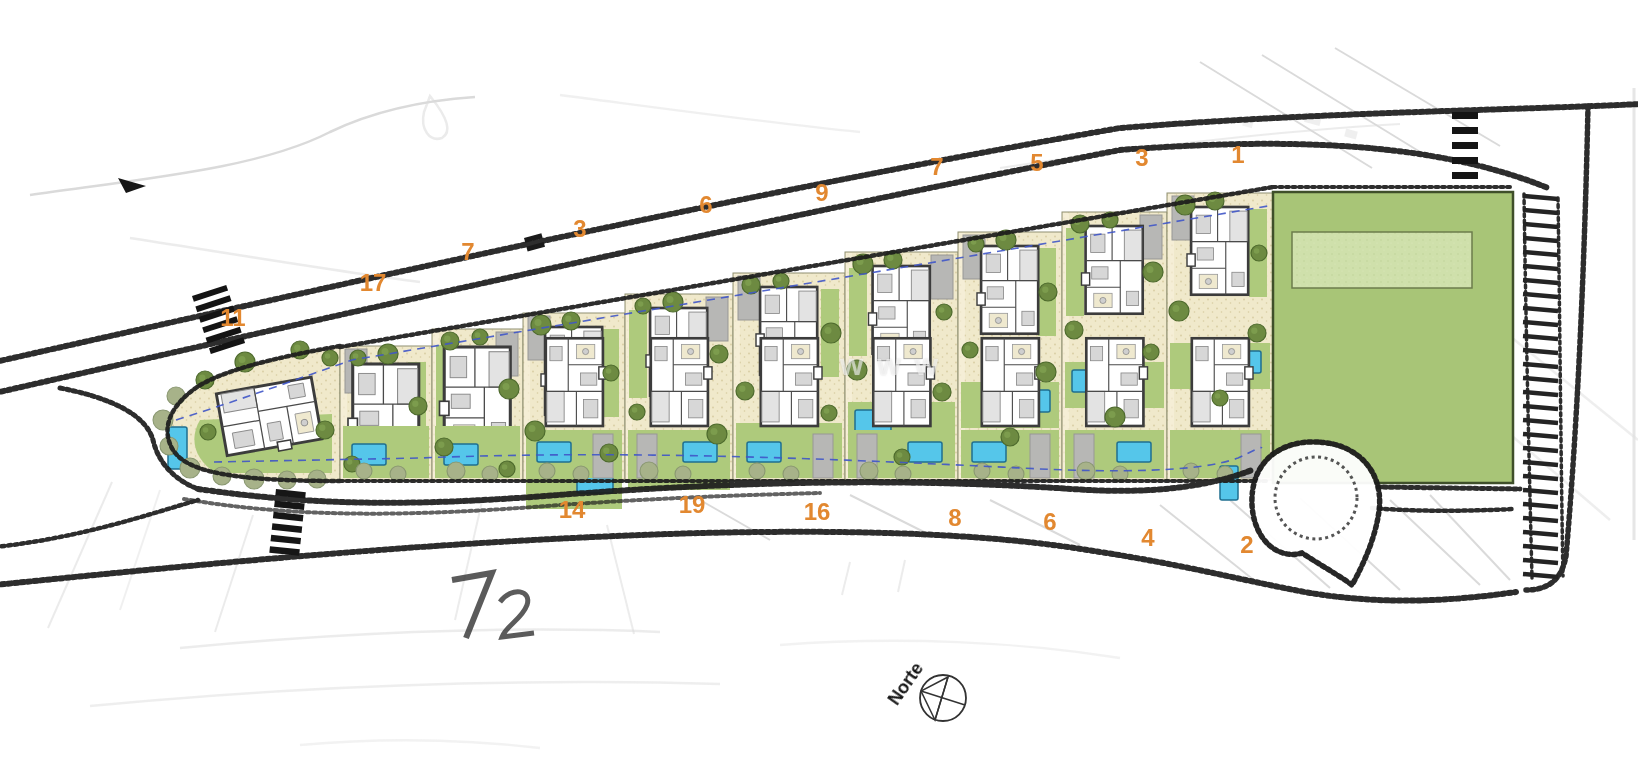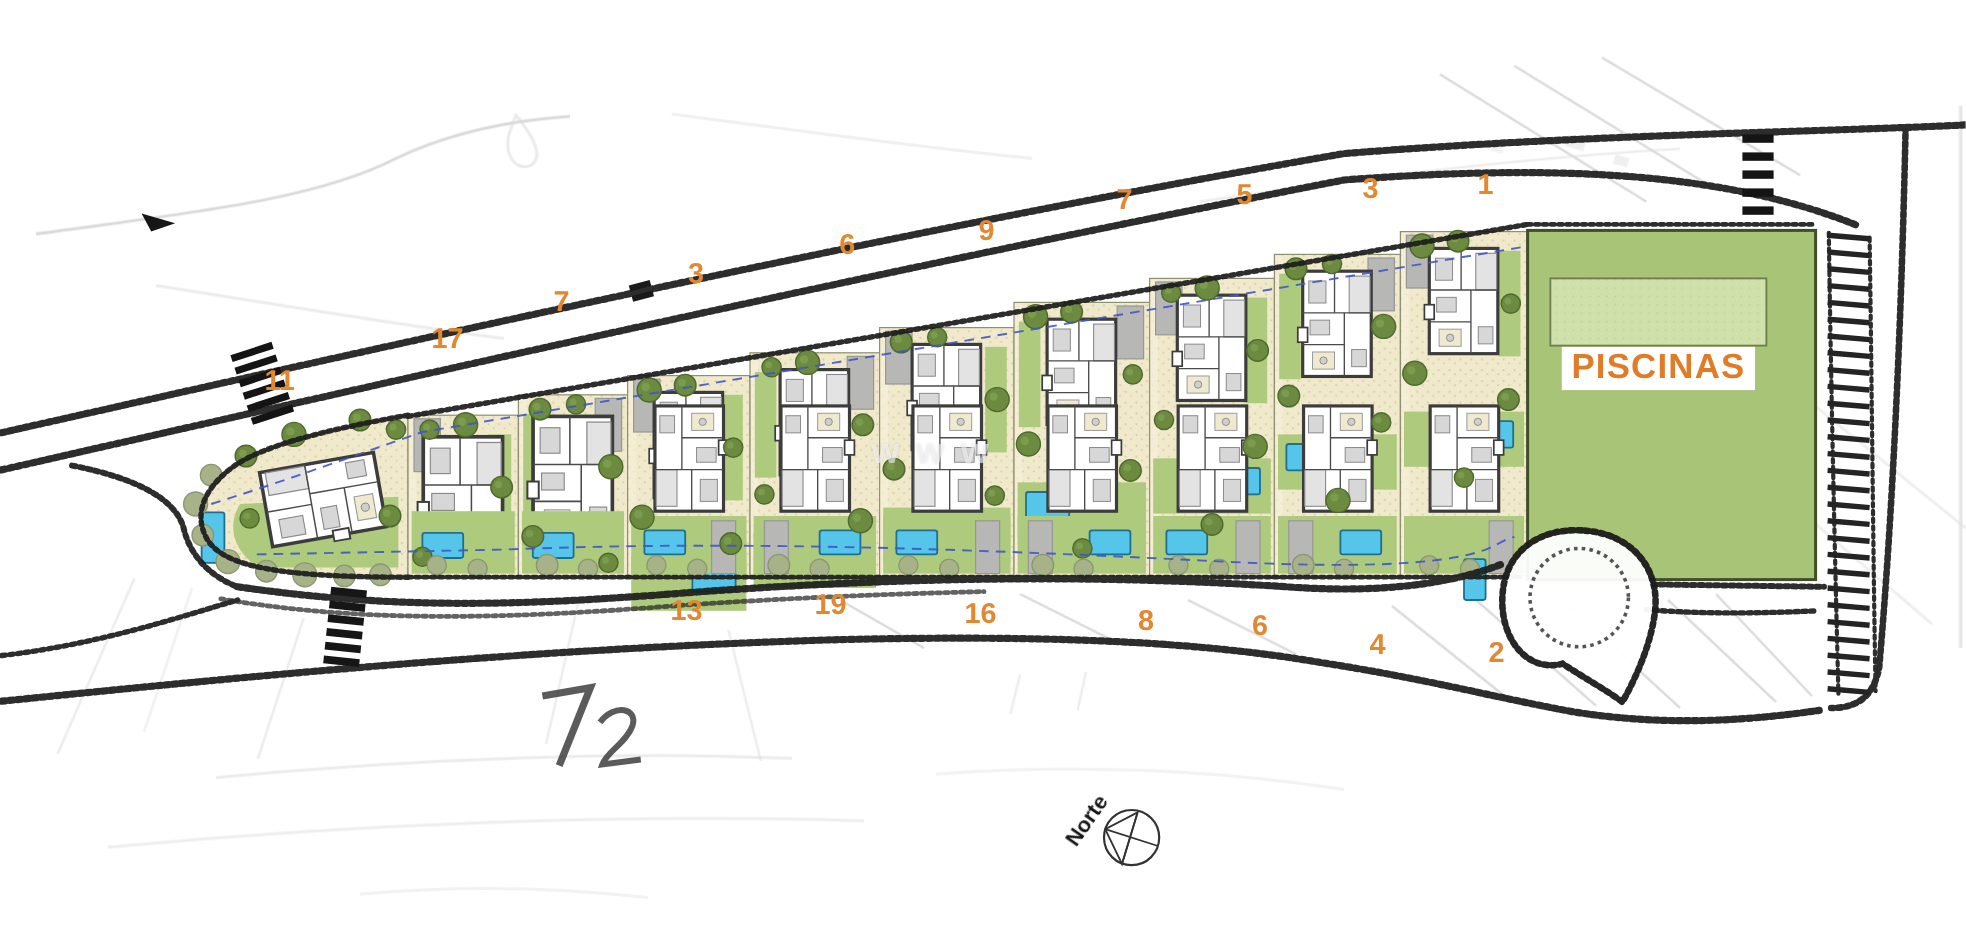--- a/index.html
+++ b/index.html
@@ -20,21 +20,21 @@
     color:var(--amenity-orange,#e07b28);
     background:#ffffff;padding:2px 8px;letter-spacing:1px;line-height:1.1;
     white-space:nowrap;
   }
   .norte-label{
     position:absolute;transform:translate(-50%,-50%) rotate(-55deg);
     font:700 18px "Liberation Sans",sans-serif;color:#151515;
     white-space:nowrap;
   }
   .watermark{
-    position:absolute;left:612px;top:360px;width:340px;text-align:center;
+    position:absolute;left:612px;top:348px;width:340px;text-align:right;
     font:700 30px "Liberation Sans",sans-serif;letter-spacing:14px;
     color:rgba(255,255,255,0.55);
     text-shadow:0 0 2px rgba(150,150,150,0.35);
     pointer-events:none;
   }
 </style>
 </head>
 <body>
 
 <div id="stage">
@@ -449,24 +449,23 @@
   <div class="plot-num" style="left:233px;top:318px">11</div>
   <div class="plot-num" style="left:373px;top:283px">17</div>
   <div class="plot-num" style="left:468px;top:252px">7</div>
   <div class="plot-num" style="left:580px;top:229px">3</div>
   <div class="plot-num" style="left:706px;top:205px">6</div>
   <div class="plot-num" style="left:822px;top:193px">9</div>
   <div class="plot-num" style="left:937px;top:167px">7</div>
   <div class="plot-num" style="left:1037px;top:163px">5</div>
   <div class="plot-num" style="left:1142px;top:158px">3</div>
   <div class="plot-num" style="left:1238px;top:155px">1</div>
-  <div class="plot-num" style="left:572px;top:510px">13</div>
+  <div class="plot-num" style="left:572px;top:510px">14</div>
   <div class="plot-num" style="left:692px;top:505px">19</div>
   <div class="plot-num" style="left:817px;top:512px">16</div>
   <div class="plot-num" style="left:955px;top:518px">8</div>
   <div class="plot-num" style="left:1050px;top:522px">6</div>
   <div class="plot-num" style="left:1148px;top:538px">4</div>
   <div class="plot-num" style="left:1247px;top:545px">2</div>
 
-  <div class="amenity-label" style="left:1382px;top:307px">PISCINAS</div>
   <div class="norte-label" style="left:906px;top:684px">Norte</div>
   <div class="watermark">www</div>
 </div>
 
 </body></html>

